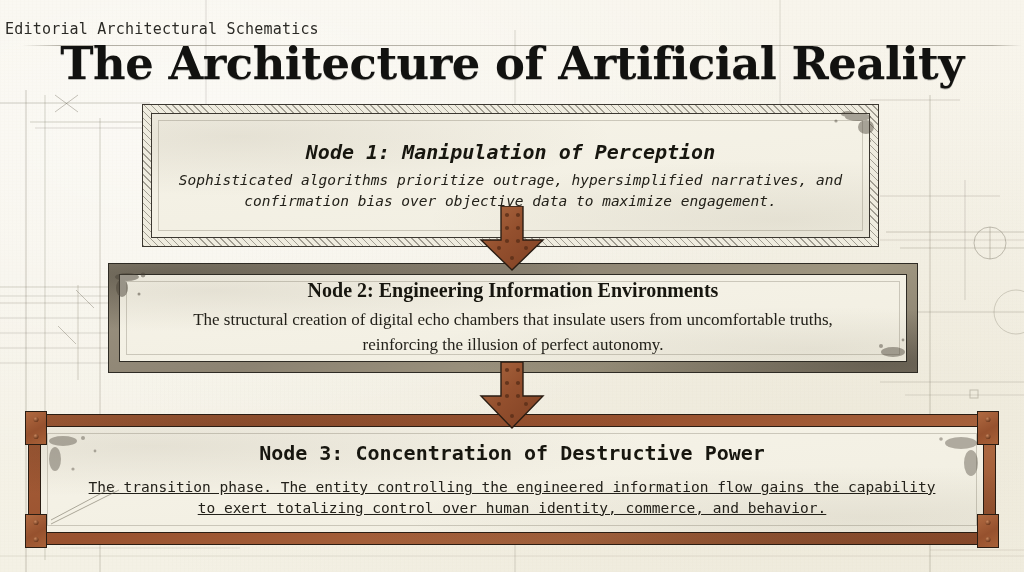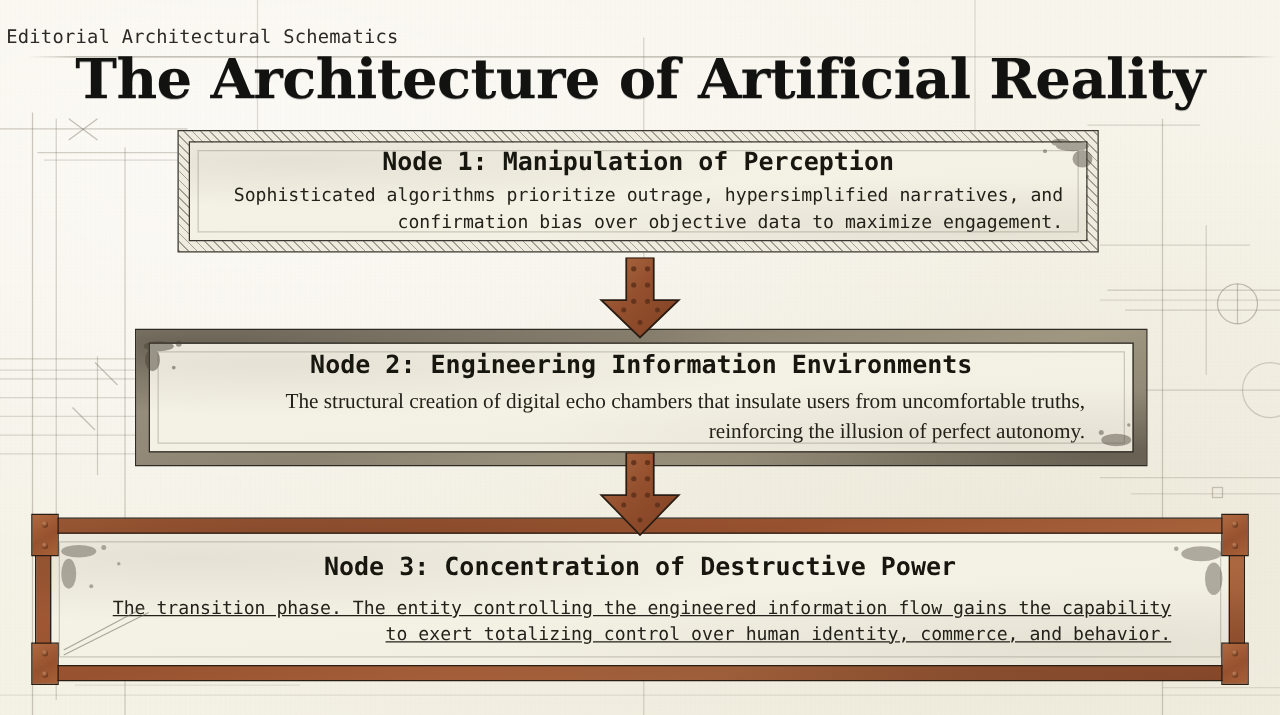--- a/index.html
+++ b/index.html
@@ -93,28 +93,28 @@
     font-family:"DejaVu Sans Mono", monospace;
     font-weight:bold;
     color:#17160f;
     text-align:center;
     white-space:nowrap;
     position:relative; z-index:3;
   }
   .node-body {
     font-family:"DejaVu Sans Mono", monospace;
     color:#23211a;
-    text-align:right;
+    text-align:center;
     line-height:1.42;
     position:relative; z-index:3;
     padding:0 10px;
   }
 
   
-  #node1 { left:142px; top:104px; width:737px; height:98px; }
+  #node1 { left:142px; top:104px; width:737px; height:143px;font-style:italic; }
   .frame-hatch {
     position:absolute; inset:0;
     border:1px solid #3b3730;
     padding:8px;
     background-color:#efecdf;
     background-image:repeating-linear-gradient(45deg,
       rgba(70,65,55,.45) 0 1px,
       rgba(70,65,55,0) 1px 5px);
   }
   .frame-hatch > .node-inner { border:1px solid #3b3730; }
@@ -273,21 +273,21 @@
         <circle cx="41" cy="35" r="2.1"></circle>
       <circle cx="22" cy="42" r="2.0"></circle>
         <circle cx="49" cy="42" r="2.0"></circle>
       <circle cx="35" cy="52" r="2.0"></circle>
     </g>
   </svg>
 
   <div class="node" id="node2">
     <div class="frame-taupe">
       <div class="node-inner">
-        <div class="node-title" style="font-size:20px; margin-bottom:6px;">Node 2: Engineering Information Environments</div>
+        <div class="node-title" style="font-size:20px; margin-bottom:6px;font-family:Liberation Serif, serif;">Node 2: Engineering Information Environments</div>
         <div class="node-body" style="font-size:17px; max-width:730px;font-family:Liberation Serif, serif;">The structural creation of digital echo chambers that insulate users from uncomfortable truths, reinforcing the illusion of perfect autonomy.</div>
       </div>
       <svg class="grime" style="left:4px; top:4px;" width="64" height="44" viewBox="0 0 64 44">
         <g fill="#4a4338" opacity=".5">
           <ellipse cx="14" cy="9" rx="12" ry="4"></ellipse>
           <ellipse cx="9" cy="20" rx="6" ry="9"></ellipse>
           <circle cx="30" cy="7" r="2.4"></circle>
           <circle cx="26" cy="26" r="1.5"></circle>
         </g>
       </svg>

